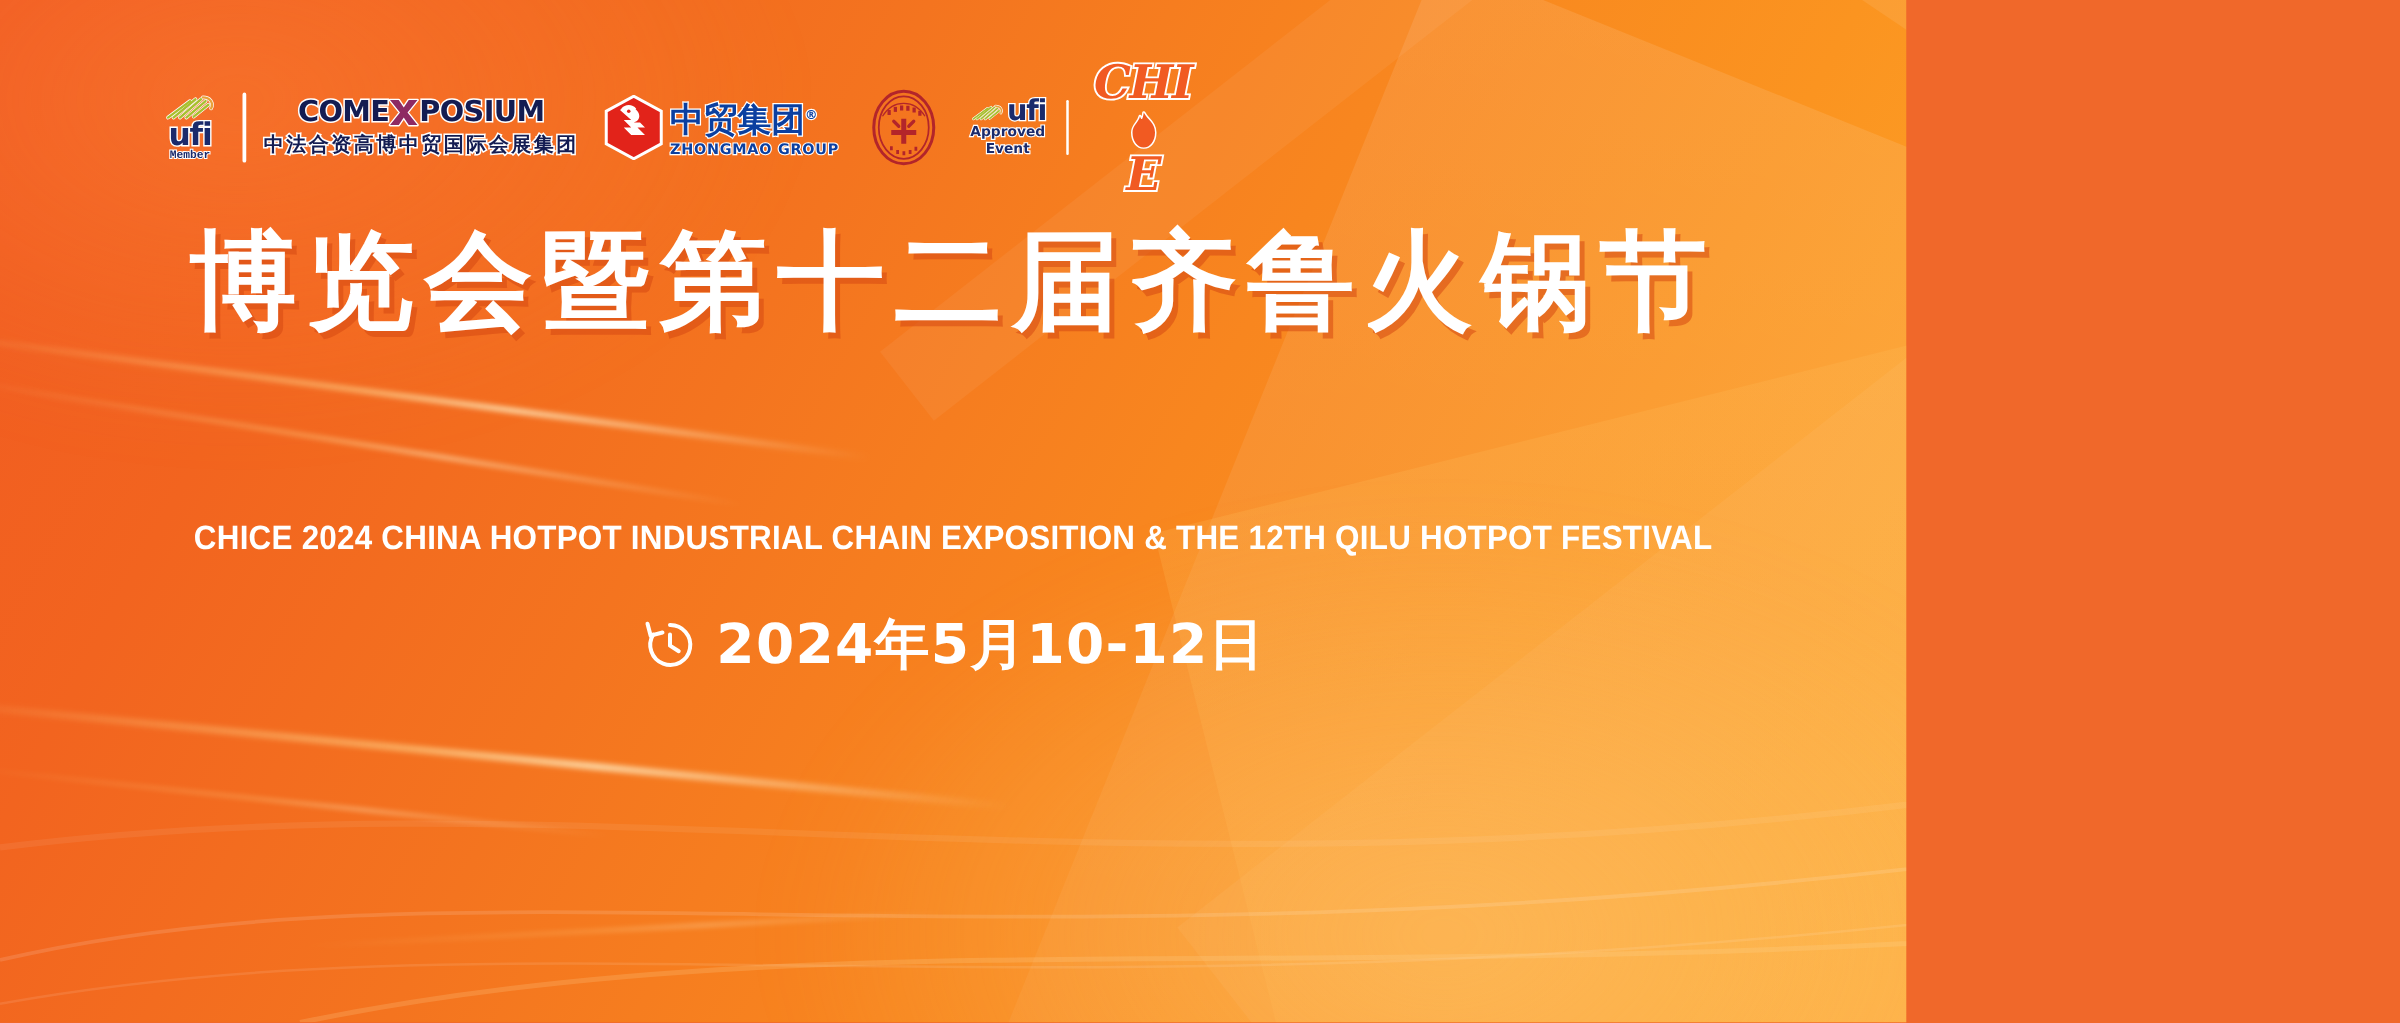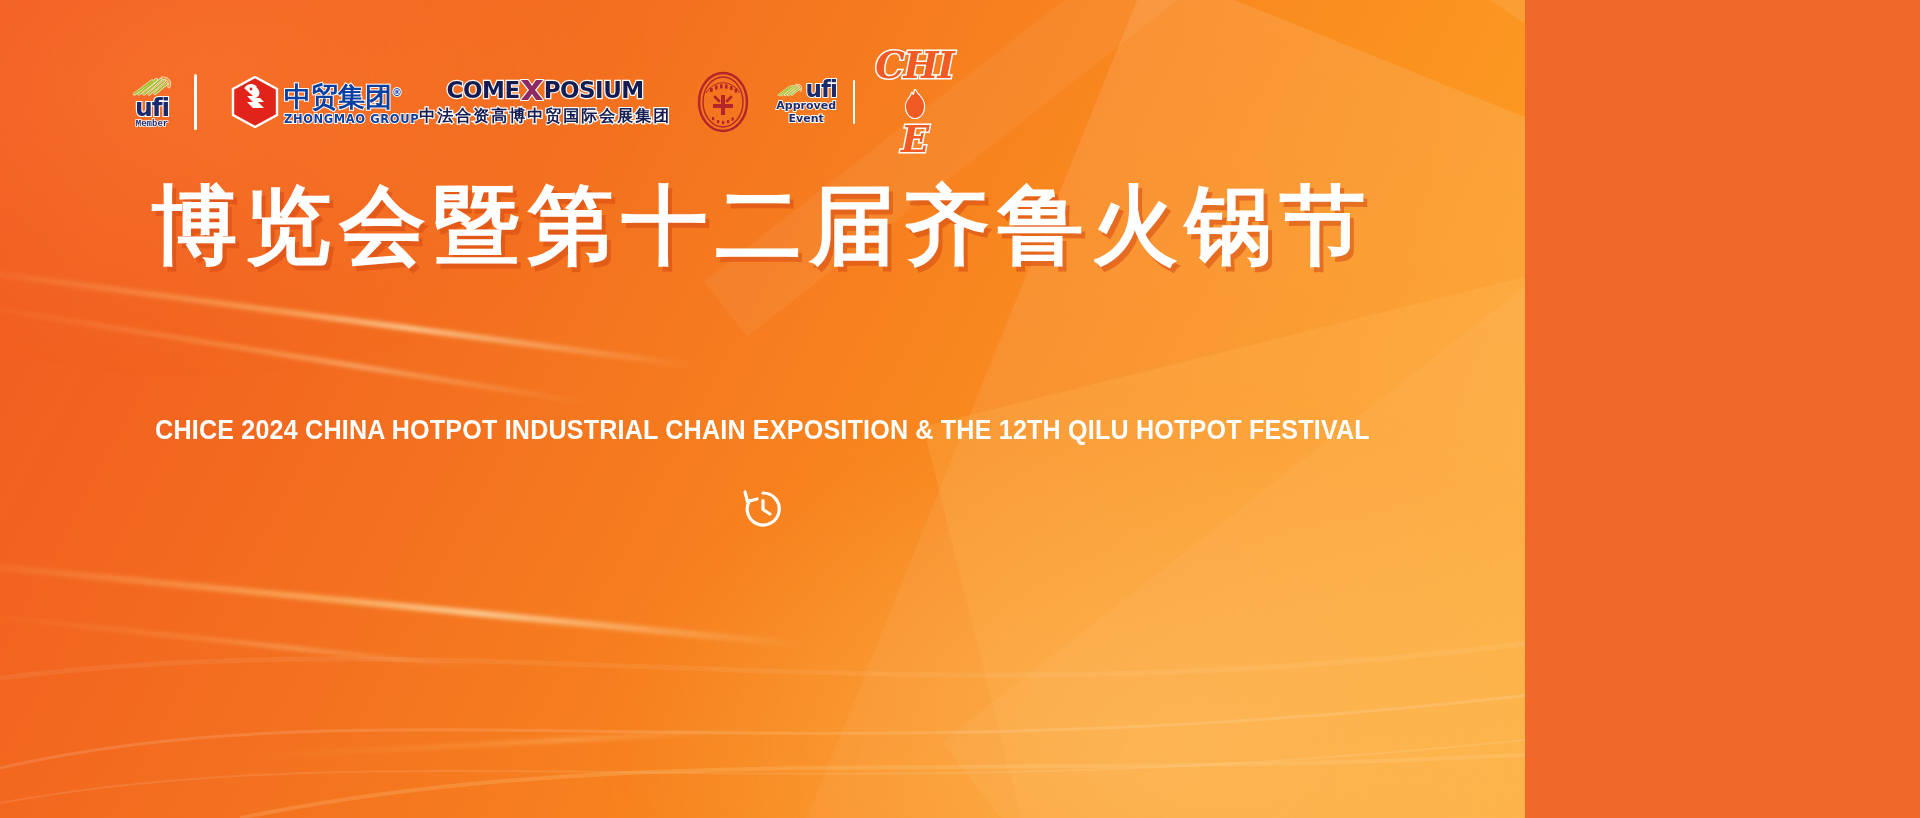--- a/index.html
+++ b/index.html
@@ -259,44 +259,44 @@
               <path d="M34,25 L50,12"></path>
           </g>
           <path d="M44,4 C52,4 56,10 53,16" stroke="#e8a13a" stroke-width="2.6" fill="none" stroke-linecap="round"></path>
         </svg>
         <div class="ufi-word">ufi</div>
         <div class="ufi-sub">Member</div>
       </div>
 
       <div class="vdiv"></div>
 
+      <div class="logo-block comex">
+        <div class="comex-word">
+          <span>COME</span>
+          <svg width="26" height="24" viewBox="0 0 26 24" style="margin:0 -1px 0 -1px;">
+            <path d="M2,2 L10,12 L2,22 L9,22 L13,16 L17,22 L24,22 L16,12 L24,2 L17,2 L13,8 L9,2 Z" fill="#8e2a63" stroke="#ffffff" stroke-width="2.2" stroke-linejoin="round"></path>
+          </svg>
+          <span>POSIUM</span>
+        </div>
+        <div class="comex-cn">中法合资高博中贸国际会展集团</div>
+      </div>
+
       <div class="logo-block zm">
         <svg class="zm-mark" viewBox="0 0 48 52">
           <path d="M24,1 L46,13 L46,39 L24,51 L2,39 L2,13 Z" fill="#e2231a" stroke="#ffffff" stroke-width="2.4"></path>
           <path d="M13,12 C18,8 24,9 27,13 C30,17 28,21 24,22 L29,22 L33,26 L27,26 L33,32 L22,32 L16,26 L22,26 L16,20 L22,20 Z" fill="#ffffff"></path>
           <path d="M14,11 C17,7 23,7 26,11 L21,14 Z" fill="#ffffff"></path>
           <circle cx="20" cy="13" r="1.4" fill="#e2231a"></circle>
         </svg>
         <div class="zm-txt">
           <div class="zm-cn">
             <span>中贸集团</span><span class="zm-reg">®</span>
           </div>
           <div class="zm-en">ZHONGMAO GROUP</div>
         </div>
-      </div>
-
-      <div class="logo-block comex">
-        <div class="comex-word">
-          <span>COME</span>
-          <svg width="26" height="24" viewBox="0 0 26 24" style="margin:0 -1px 0 -1px;">
-            <path d="M2,2 L10,12 L2,22 L9,22 L13,16 L17,22 L24,22 L16,12 L24,2 L17,2 L13,8 L9,2 Z" fill="#8e2a63" stroke="#ffffff" stroke-width="2.2" stroke-linejoin="round"></path>
-          </svg>
-          <span>POSIUM</span>
-        </div>
-        <div class="comex-cn">中法合资高博中贸国际会展集团</div>
       </div>
 
       <svg class="seal" viewBox="0 0 52 62">
         <ellipse cx="26" cy="31" rx="24" ry="29" fill="none" stroke="#b3252a" stroke-width="2.4"></ellipse>
         <ellipse cx="26" cy="31" rx="20" ry="25" fill="none" stroke="#b3252a" stroke-width="1.4"></ellipse>
         <path d="M9,22 A21,25 0 0 1 43,22" fill="none" stroke="#b3252a" stroke-width="1"></path>
         <g fill="#b3252a">
           <rect x="13" y="17" width="2.6" height="4"></rect>
             <rect x="18" y="14.5" width="2.6" height="4"></rect>
           <rect x="23" y="13.4" width="2.6" height="4"></rect>
@@ -358,19 +358,20 @@
     <div class="subtitle-en">CHICE 2024 CHINA HOTPOT INDUSTRIAL CHAIN EXPOSITION &amp; THE 12TH QILU HOTPOT FESTIVAL</div>
 
     <div class="inforow">
 
       <div class="info">
         <svg width="46" height="46" viewBox="0 0 46 46">
           <path d="M23,7 A16,16 0 1 1 9.6,14.6" fill="none" stroke="#ffffff" stroke-width="3.2" stroke-linecap="round"></path>
           <path d="M5,6 L7.5,15.5 L17,13" fill="none" stroke="#ffffff" stroke-width="3.2" stroke-linecap="round" stroke-linejoin="round"></path>
           <path d="M23,14.5 L23,23.5 L30,28" fill="none" stroke="#ffffff" stroke-width="3.2" stroke-linecap="round" stroke-linejoin="round"></path>
         </svg>
+        <span>2024年5月10-12日</span>
       </div>
 
 
     </div>
 
   </div>
 </div>
 
 </body></html>

